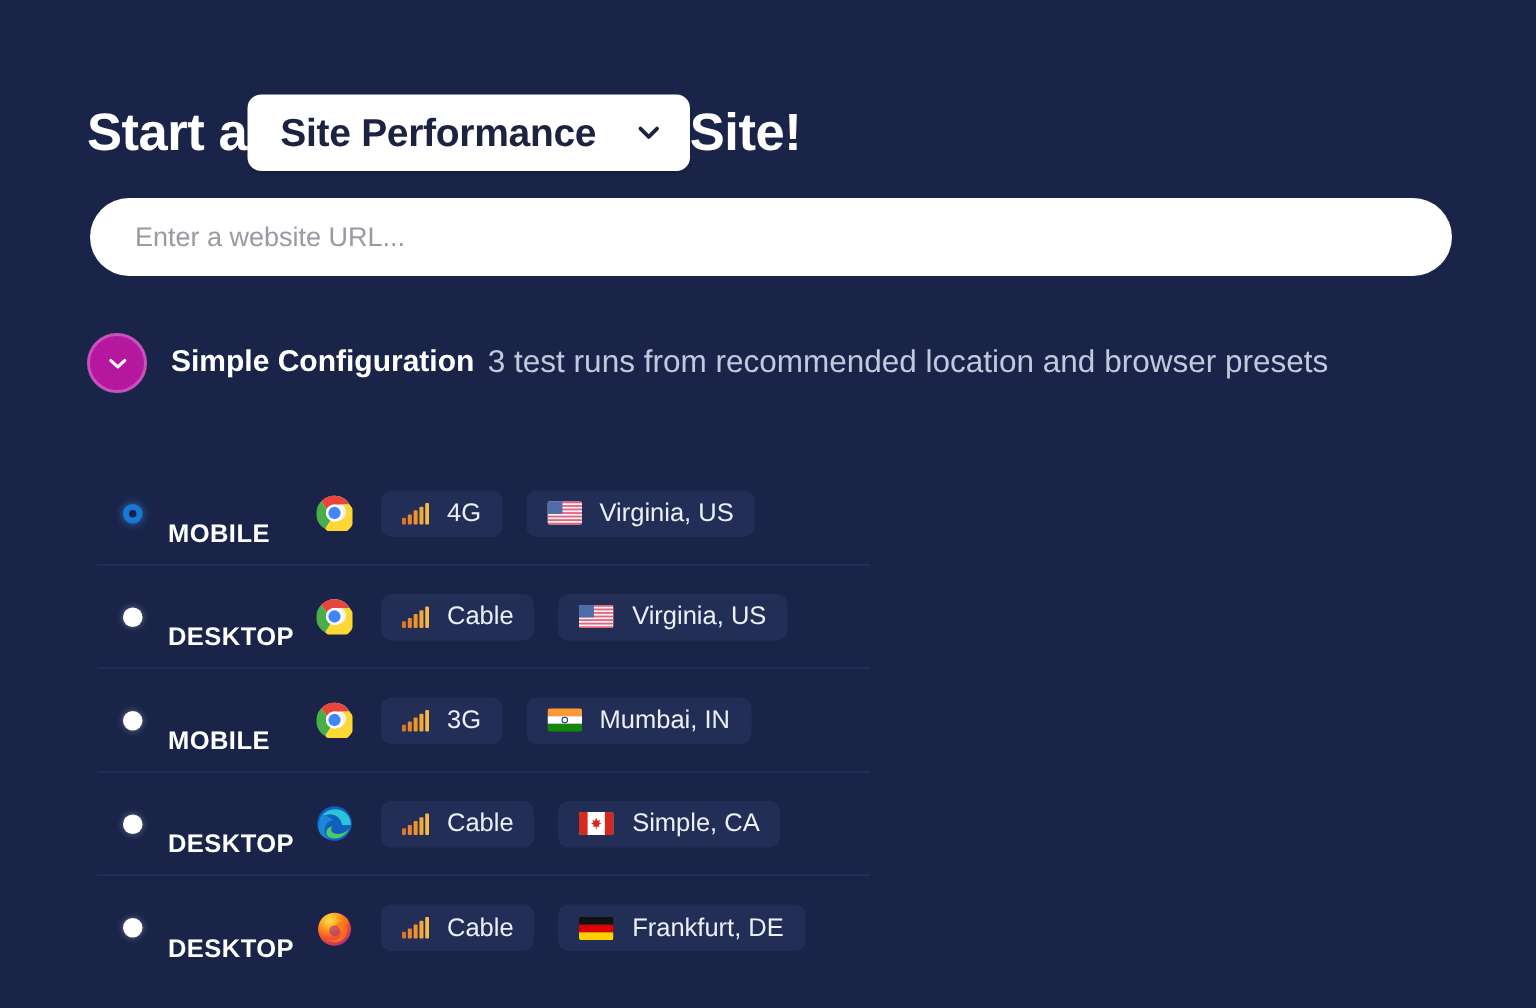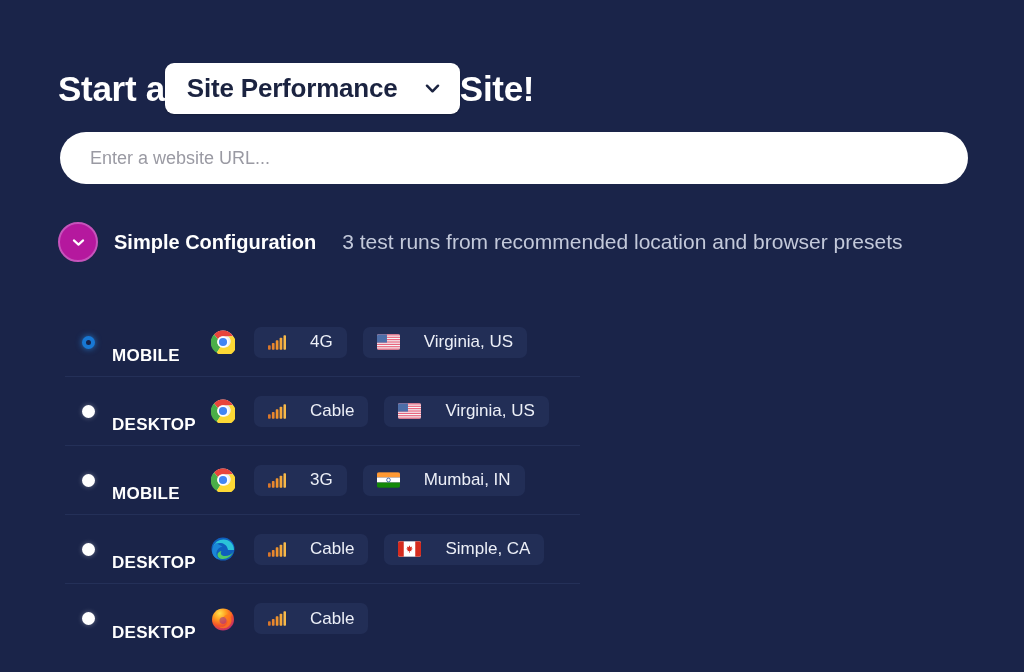--- a/index.html
+++ b/index.html
@@ -108,22 +108,22 @@
     align-items: center;
     justify-content: center;
     cursor: pointer;
     flex: none;
   }
 
   .chevron-white { width: 17px; height: 17px; }
 
   .config-title-wrap {
     display: flex;
-    align-items: center;
-    gap: 26px;
+    align-items: flex-start;
+    gap: 9px;
   }
 
   .config-title {
     color: #ffffff;
     font-size: 20px;
     font-weight: bold;
     white-space: nowrap;
   }
 
   .config-sub {
@@ -187,21 +187,21 @@
   .browser-icon {
     width: 24px;
     height: 24px;
     flex: none;
     margin-left: 2px;
   }
 
   .pill {
     display: flex;
     align-items: center;
-    gap: 24px;
+    gap: 12px;
     height: 31px;
     padding: 0 14px;
     border-radius: 7px;
     background: #222e56;
     flex: none;
   }
 
   .pill-conn { margin-left: 19px; }
   .pill-loc  { margin-left: 16px; }
 
@@ -406,16 +406,24 @@
         <span class="pill pill-conn">
           <svg class="signal-icon" viewBox="0 0 20 16">
             <rect x="0" y="11" width="3" height="5" rx="0.8" fill="#d9762a"></rect>
             <rect x="4.3" y="8.5" width="3" height="7.5" rx="0.8" fill="#e8862f"></rect>
             <rect x="8.6" y="5.5" width="3" height="10.5" rx="0.8" fill="#f0932b"></rect>
             <rect x="12.9" y="2.8" width="3" height="13.2" rx="0.8" fill="#f5a83a"></rect>
             <rect x="17.2" y="0" width="2.8" height="16" rx="0.8" fill="#f7b949"></rect>
           </svg>
           <span class="pill-text">Cable</span>
         </span>
+        <span class="pill pill-loc">
+          <svg class="flag" viewBox="0 0 30 20">
+            <rect width="30" height="6.67" fill="#111111"></rect>
+            <rect y="6.67" width="30" height="6.66" fill="#dd0000"></rect>
+            <rect y="13.33" width="30" height="6.67" fill="#ffce00"></rect>
+          </svg>
+          <span class="pill-text">Frankfurt, DE</span>
+        </span>
       </div>
     </div>
 
 </div>
 
 </body></html>

